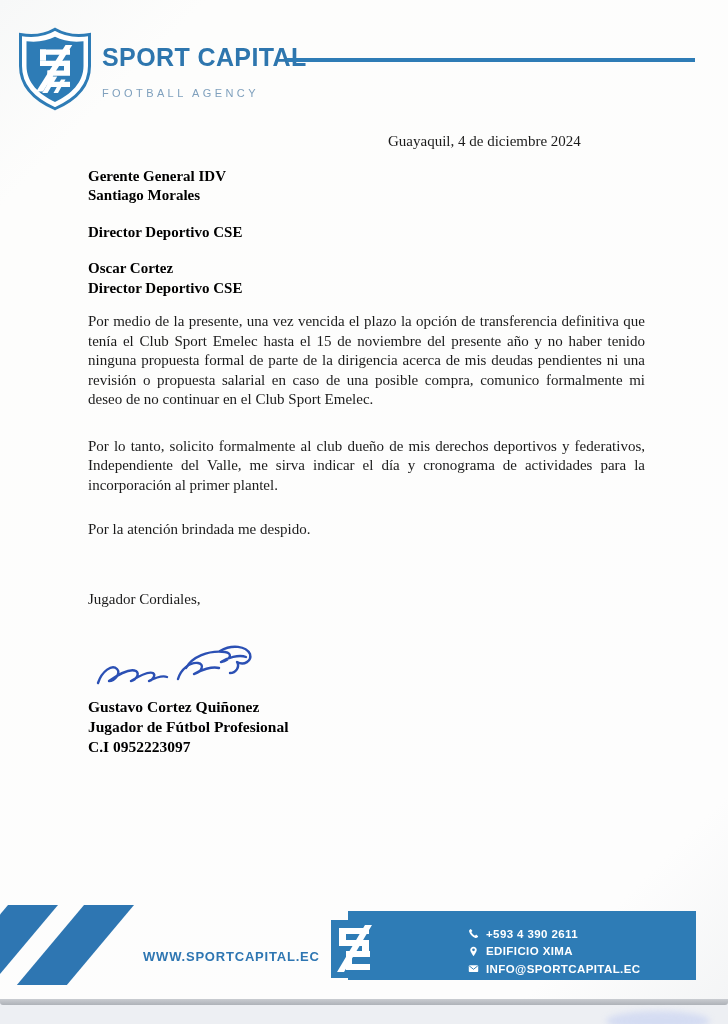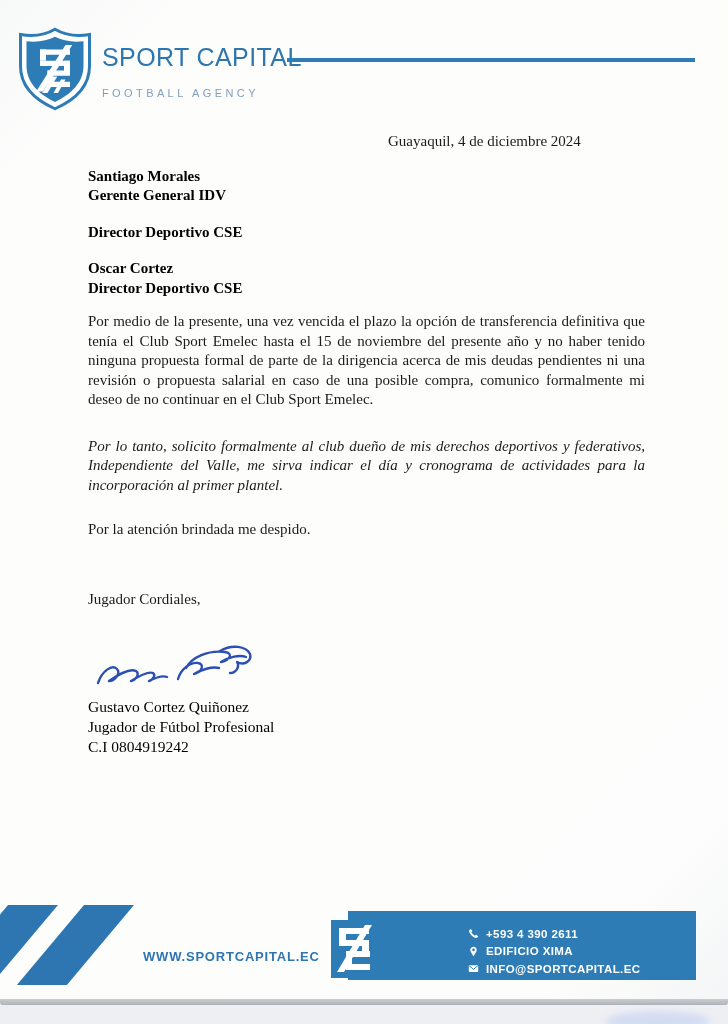--- a/index.html
+++ b/index.html
@@ -16,21 +16,21 @@
   }
   .bg-blob {
     position:absolute; left:606px; top:1011px; width:104px; height:20px;
     background:#c5d0f2; border-radius:50%; opacity:.6; filter:blur(3px);
   }
 
   
   .logo-shield { position:absolute; left:12px; top:27px; width:86px; height:84px; }
   .brand { position:absolute; left:102px; top:43px; }
   .brand-name {
-    font-size:25px; font-weight:normal; letter-spacing:.4px;
+    font-size:25px; font-weight:bold; letter-spacing:.4px;
     color:#2e76ae; line-height:28px;
   }
   .brand-tagline {
     font-size:11px; font-weight:normal; letter-spacing:3.4px;
     color:#7fa0bd; line-height:14px; margin-top:15px;
   }
   .header-rule {
     position:absolute; left:287px; top:58px; width:408px; height:4px;
     background:#2e7cb6;
   }
@@ -40,26 +40,26 @@
     position:absolute; left:88px; top:132px; width:557px;
     font-family:"Liberation Serif", serif; font-size:15px; line-height:19.5px;
     color:#1b1b1b;
   }
   .date-line { margin-left:300px; }
   .salutation { margin-top:37px; }
   .recipient { margin-top:15px; font-weight:bold; color:#000; }
   .recipient + .recipient { margin-top:17px; }
   .paragraph { text-align:justify; }
   .p1 { margin-top:14px; }
-  .p2 { margin-top:27px;font-style:italic; }
+  .p2 { margin-top:27px; }
   .p3 { margin-top:25px; }
   .closing { margin-top:50px; }
   .signature-wrap { margin-top:28px; height:60px; }
   .signature-wrap svg { width:170px; height:58px; margin-left:4px; }
-  .signer { font-weight:normal; color:#000; font-size:15.5px; line-height:20px; }
+  .signer { font-weight:bold; color:#000; font-size:15.5px; line-height:20px; }
 
   
   .footer-stripes {
     position:absolute; left:0; top:902px; width:320px; height:86px; overflow:hidden;
   }
   .stripe {
     position:absolute; top:3px; width:50px; height:80px;
     background:#2e76b2; transform:skewX(-40deg); transform-origin:top left;
   }
   .stripe.s1 { left:8px; }
@@ -109,22 +109,22 @@
     <div class="brand-tagline">FOOTBALL AGENCY</div>
   </div>
 
   <div class="header-rule"></div>
 
   <main class="content">
     <div class="date-line">Guayaquil, 4 de diciembre 2024</div>
 
 
     <div class="recipient">
+      <div>Gerente General IDV</div>
       <div>Santiago Morales</div>
-      <div>Gerente General IDV</div>
     </div>
     <div class="recipient">
       <div>Director Deportivo CSE</div>
     </div>
     <div class="recipient">
       <div>Oscar Cortez</div>
       <div>Director Deportivo CSE</div>
     </div>
 
     <p class="paragraph p1">Por medio de la presente, una vez vencida el plazo la opción de transferencia definitiva que tenía el Club Sport Emelec hasta el 15 de noviembre del presente año y no haber tenido ninguna propuesta formal de parte de la dirigencia acerca de mis deudas pendientes ni una revisión o propuesta salarial en caso de una posible compra, comunico formalmente mi deseo de no continuar en el Club Sport Emelec.</p>
@@ -140,21 +140,21 @@
           <path d="M86,42 C89,32 98,25 106,26 C113,27 110,35 102,37 C109,33 120,29 127,31"></path>
           <path d="M94,31 C100,20 116,13 133,15 C141,16 139,23 129,25 C135,21 147,17 154,20"></path>
           <path d="M128,14 C140,7 154,9 158,17 C160,24 152,29 145,25 C148,30 144,36 138,36"></path>
         </g>
       </svg>
     </div>
 
     <div class="signer">
       <div>Gustavo Cortez Quiñonez</div>
       <div>Jugador de Fútbol Profesional</div>
-      <div>C.I 0804919242</div>
+      <div>C.I 0952223097</div>
     </div>
   </main>
 
   <div class="footer-stripes">
     <div class="stripe s1"></div>
     <div class="stripe s2"></div>
   </div>
 
   <div class="footer-website">WWW.SPORTCAPITAL.EC</div>
 

